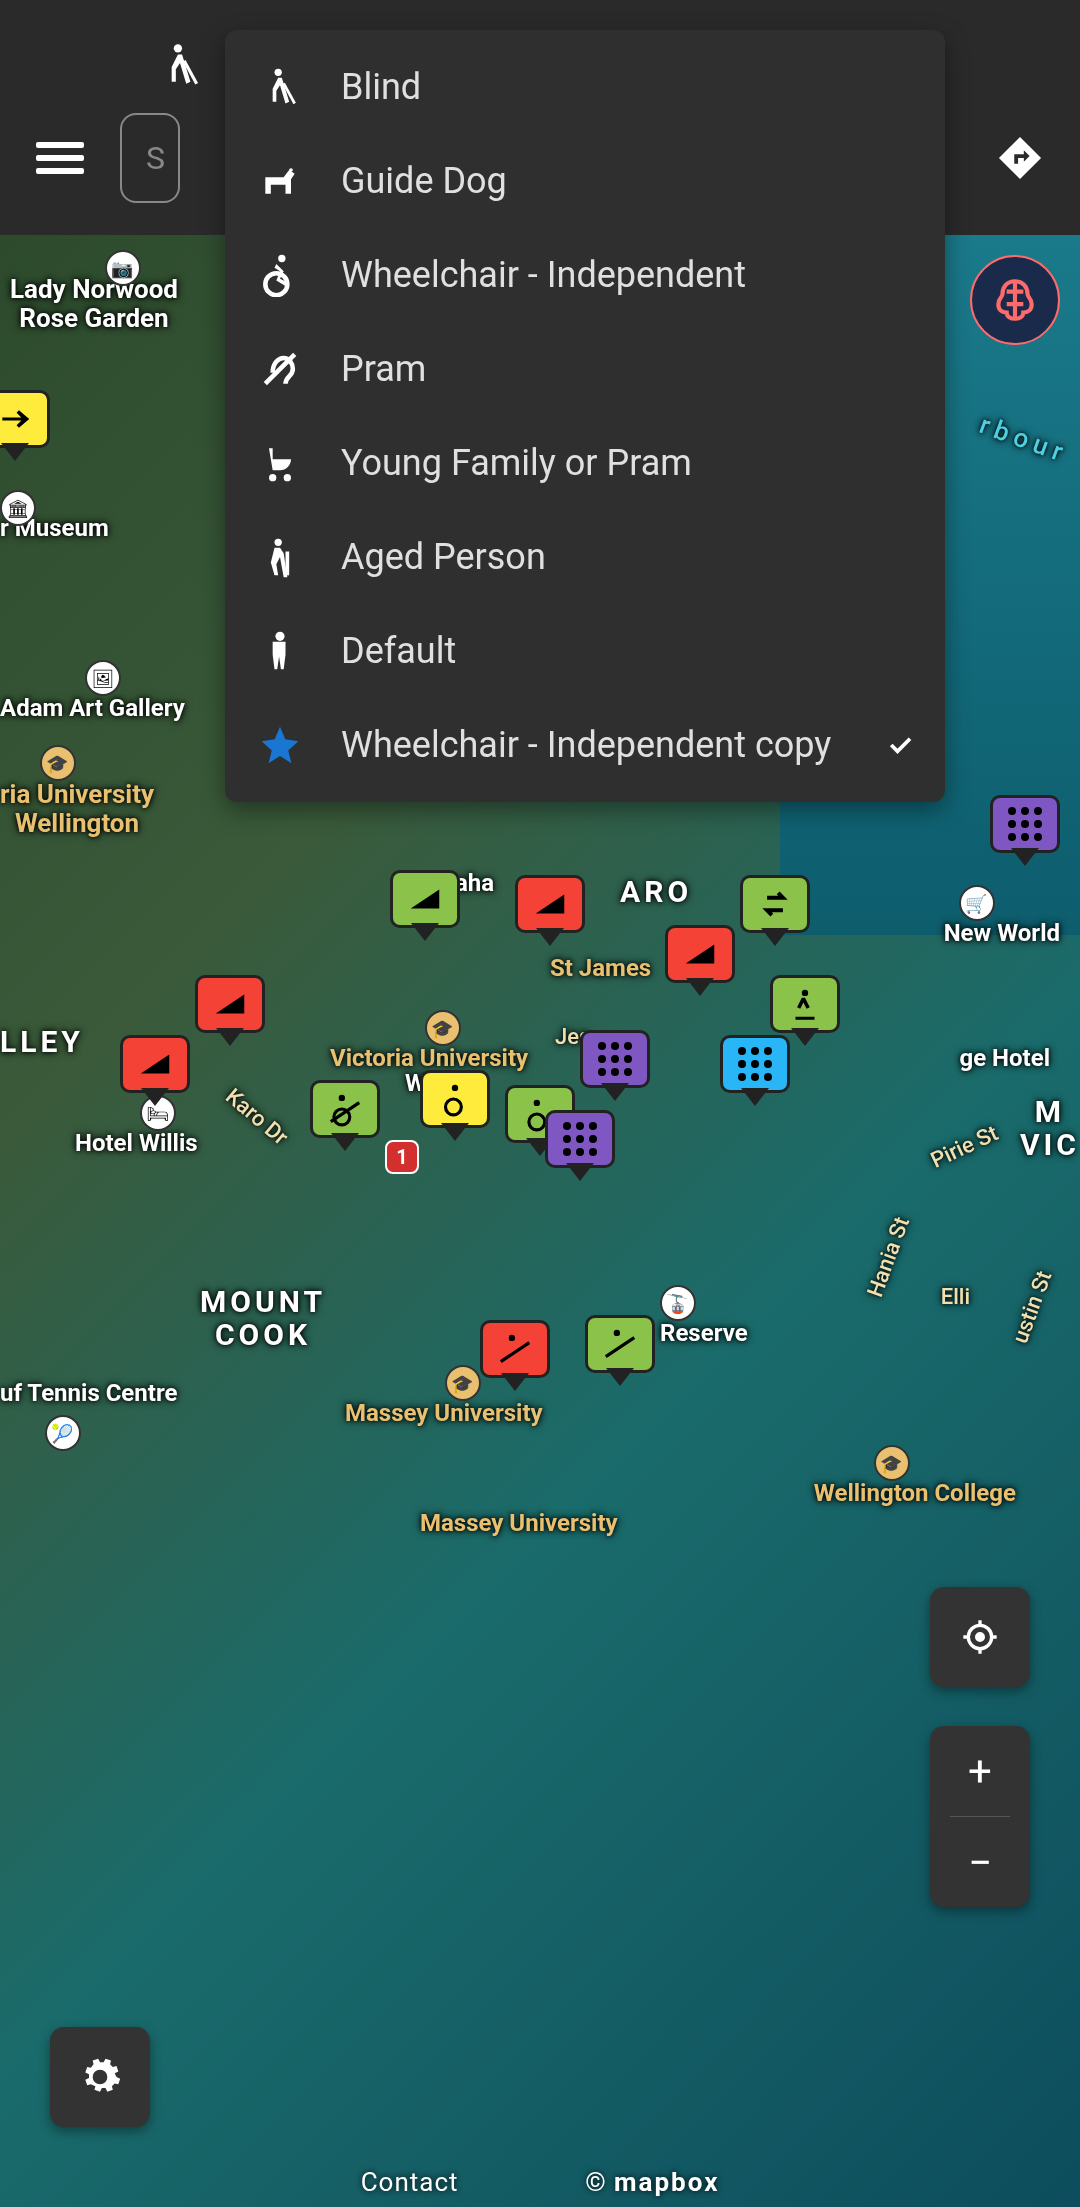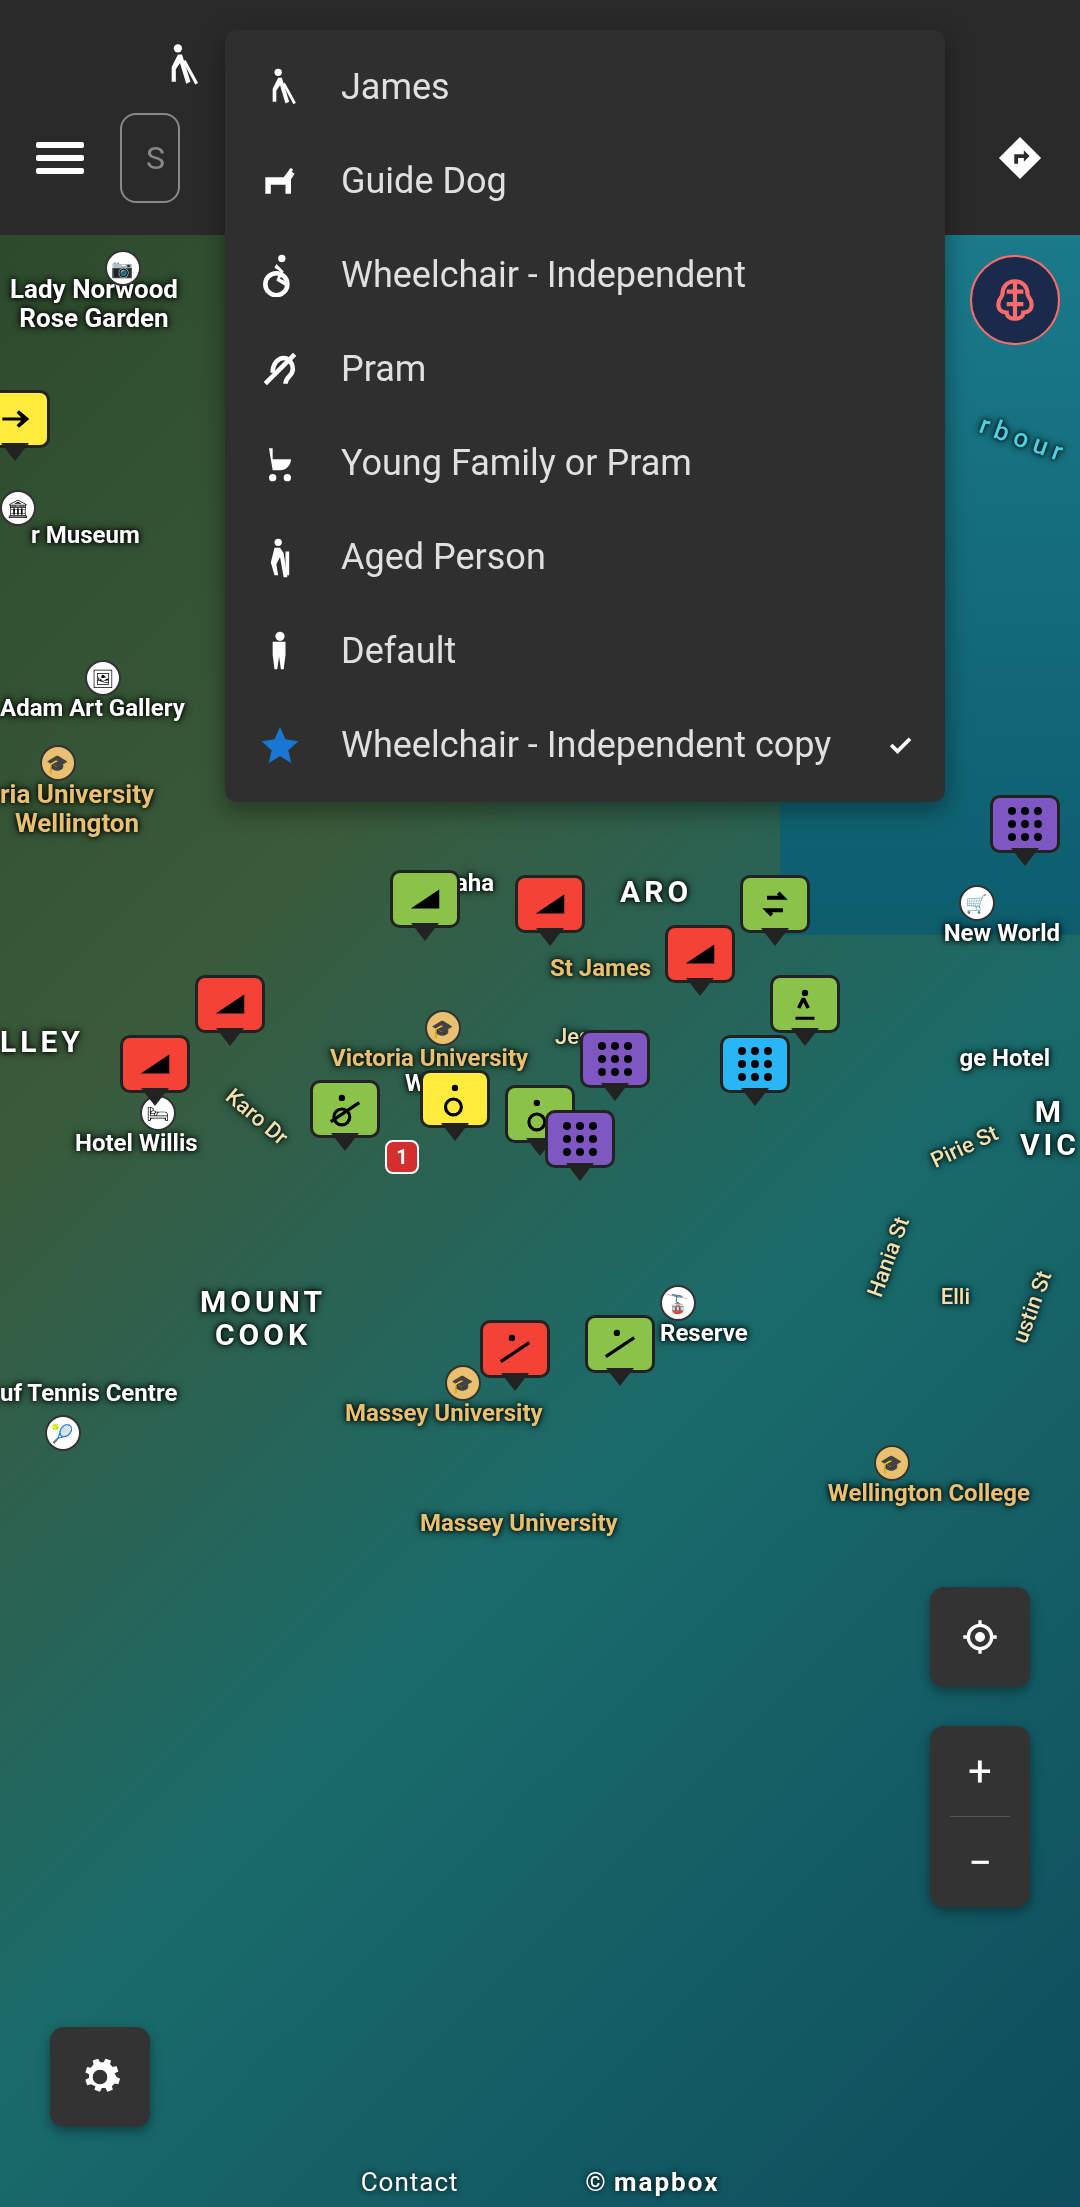--- a/index.html
+++ b/index.html
@@ -248,21 +248,21 @@
 
 <div class="dropdown">
   <div class="dropdown-item">
     <span class="icon">
         <svg viewBox="0 0 24 24" fill="currentColor">
           <circle cx="11" cy="4" r="2"></circle>
           <path d="M11 7l-3 6v7h2v-6l2-3 3 10 2-1-4-13z"></path>
           <path d="M14 10l6 11" stroke="#fff" stroke-width="1.5"></path>
         </svg>
       </span>
-    <span class="label">James</span>
+    <span class="label">Blind</span>
   </div>
   <div class="dropdown-item">
     <span class="icon">
         <svg viewBox="0 0 24 24" fill="currentColor">
           <path d="M4 10h10l3-4 3 2-2 3v8h-3v-5H7v5H4z"></path>
           <circle cx="18" cy="6" r="1"></circle>
         </svg>
       </span>
     <span class="label">Guide Dog</span>
   </div>
@@ -327,21 +327,21 @@
   </div>
 </div>
 
 <div class="map">
 
   <div style="position:absolute;top:0;right:0;width:300px;height:700px;background:linear-gradient(180deg,#1a7a8a,#0d5d6d);"></div>
 
   <div class="map-label" style="top:40px;left:10px;">Lady Norwood
 Rose Garden</div>
   <div class="poi-dot" style="top:15px;left:105px;">📷</div>
-  <div class="map-label small" style="top:287px;left:0;margin-left:31px;">r Museum</div>
+  <div class="map-label small" style="top:280px;left:0;">r Museum</div>
   <div class="poi-dot" style="top:255px;left:0;">🏛</div>
   <div class="map-label small" style="top:460px;left:0;">Adam Art Gallery</div>
   <div class="poi-dot" style="top:425px;left:85px;">🖼</div>
   <div class="map-label orange" style="top:545px;left:0;">ria University
 Wellington</div>
   <div class="poi-dot" style="top:510px;left:40px;background:#e8c070;">🎓</div>
   <div class="map-label water" style="top:190px;right:10px;transform:rotate(20deg);">rbour</div>
   <div class="map-label small" style="top:685px;right:20px;">New World</div>
   <div class="poi-dot" style="top:650px;right:85px;">🛒</div>
   <div class="map-label orange small" style="top:720px;left:550px;">St James</div>
@@ -363,21 +363,21 @@
 VIC</div>
   <div class="map-label area" style="top:1050px;left:200px;text-align:center;">MOUNT
 COOK</div>
   <div class="map-label small" style="top:1085px;left:660px;">Reserve</div>
   <div class="poi-dot" style="top:1050px;left:660px;">🚡</div>
   <div class="map-label small" style="top:1145px;left:0;">uf Tennis Centre</div>
   <div class="poi-dot" style="top:1180px;left:45px;">🎾</div>
   <div class="map-label orange small" style="top:1165px;left:345px;">Massey University</div>
   <div class="poi-dot" style="top:1130px;left:445px;background:#e8c070;">🎓</div>
   <div class="map-label orange small" style="top:1275px;left:420px;">Massey University</div>
-  <div class="map-label orange small" style="top:1245px;right:50px;">Wellington College</div>
+  <div class="map-label orange small" style="top:1245px;right:64px;">Wellington College</div>
   <div class="poi-dot" style="top:1210px;right:170px;background:#e8c070;">🎓</div>
   <div class="map-label small" style="top:835px;left:405px;">W</div>
 
   <div class="route-badge" style="top:905px;left:385px;">
       <span>1</span>
     </div>
 
   <div class="map-pin" style="top:155px;left:-20px;">
       <div class="pin-body pin-yellow">
         <svg viewBox="0 0 24 24" fill="#000">

